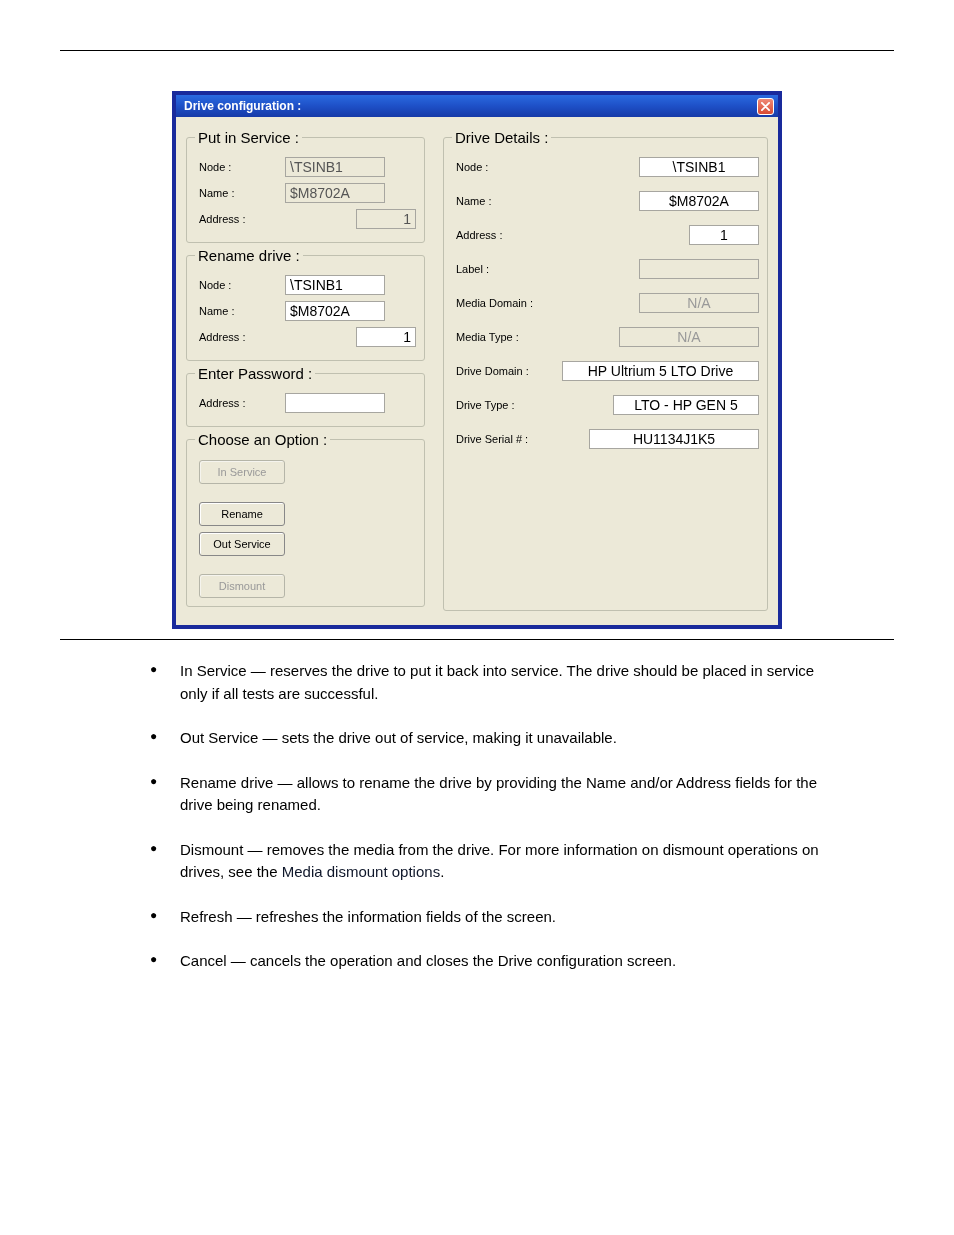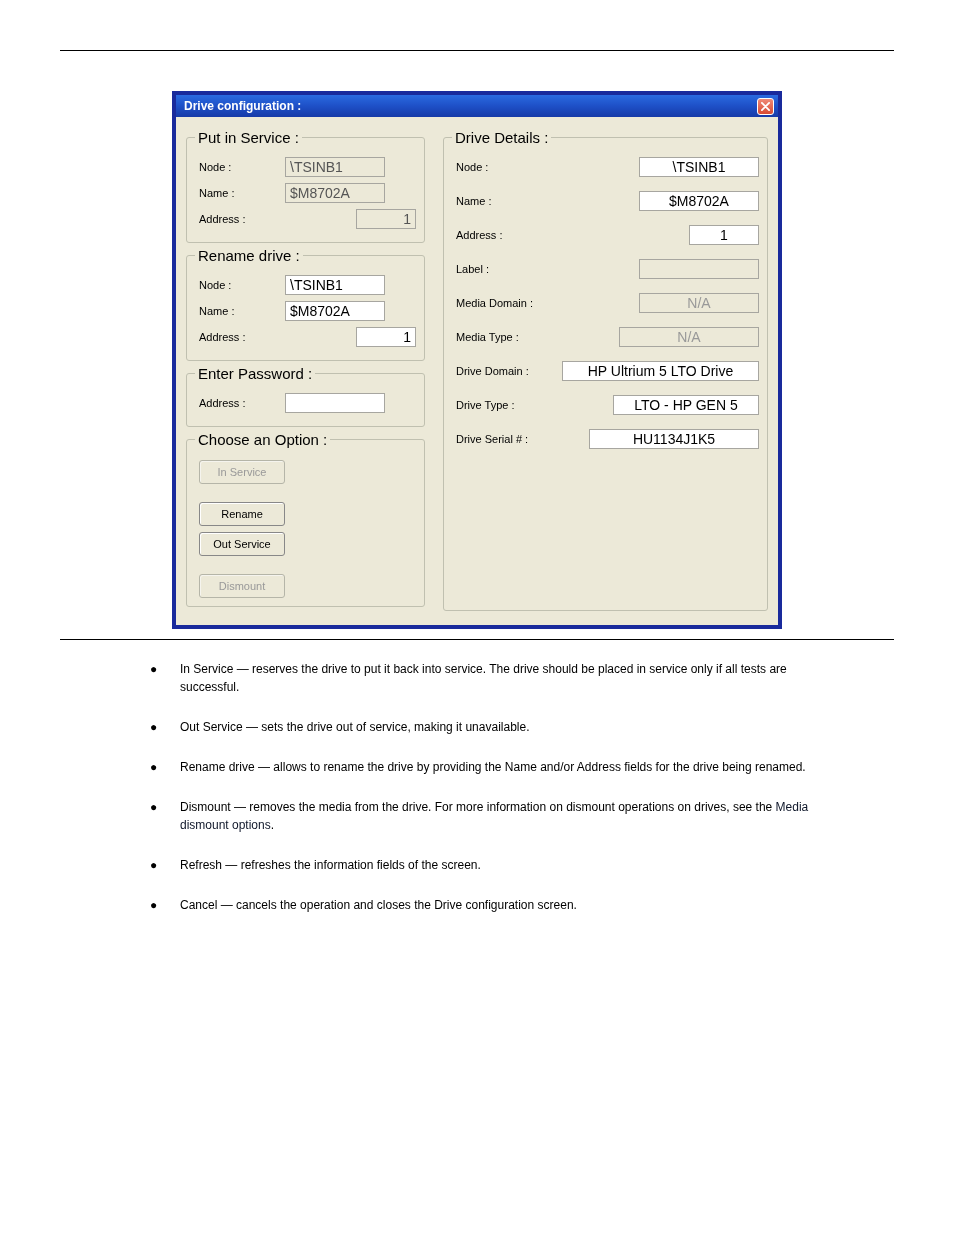--- a/index.html
+++ b/index.html
@@ -155,21 +155,21 @@
   .bottom-btn-row {
     display: flex;
     justify-content: center;
     gap: 30px;
     margin-top: 34px;
   }
   .bottom-btn-row .btn { width: 86px; }
 
   .doc-text {
     margin: 20px 70px 0 90px;
-    font-size: 12px;
+    font-size: 15px;
     line-height: 1.5;
   }
   ul.bullets {
     list-style: none;
     padding: 0;
     margin: 0;
   }
   ul.bullets > li {
     position: relative;
     padding-left: 30px;

